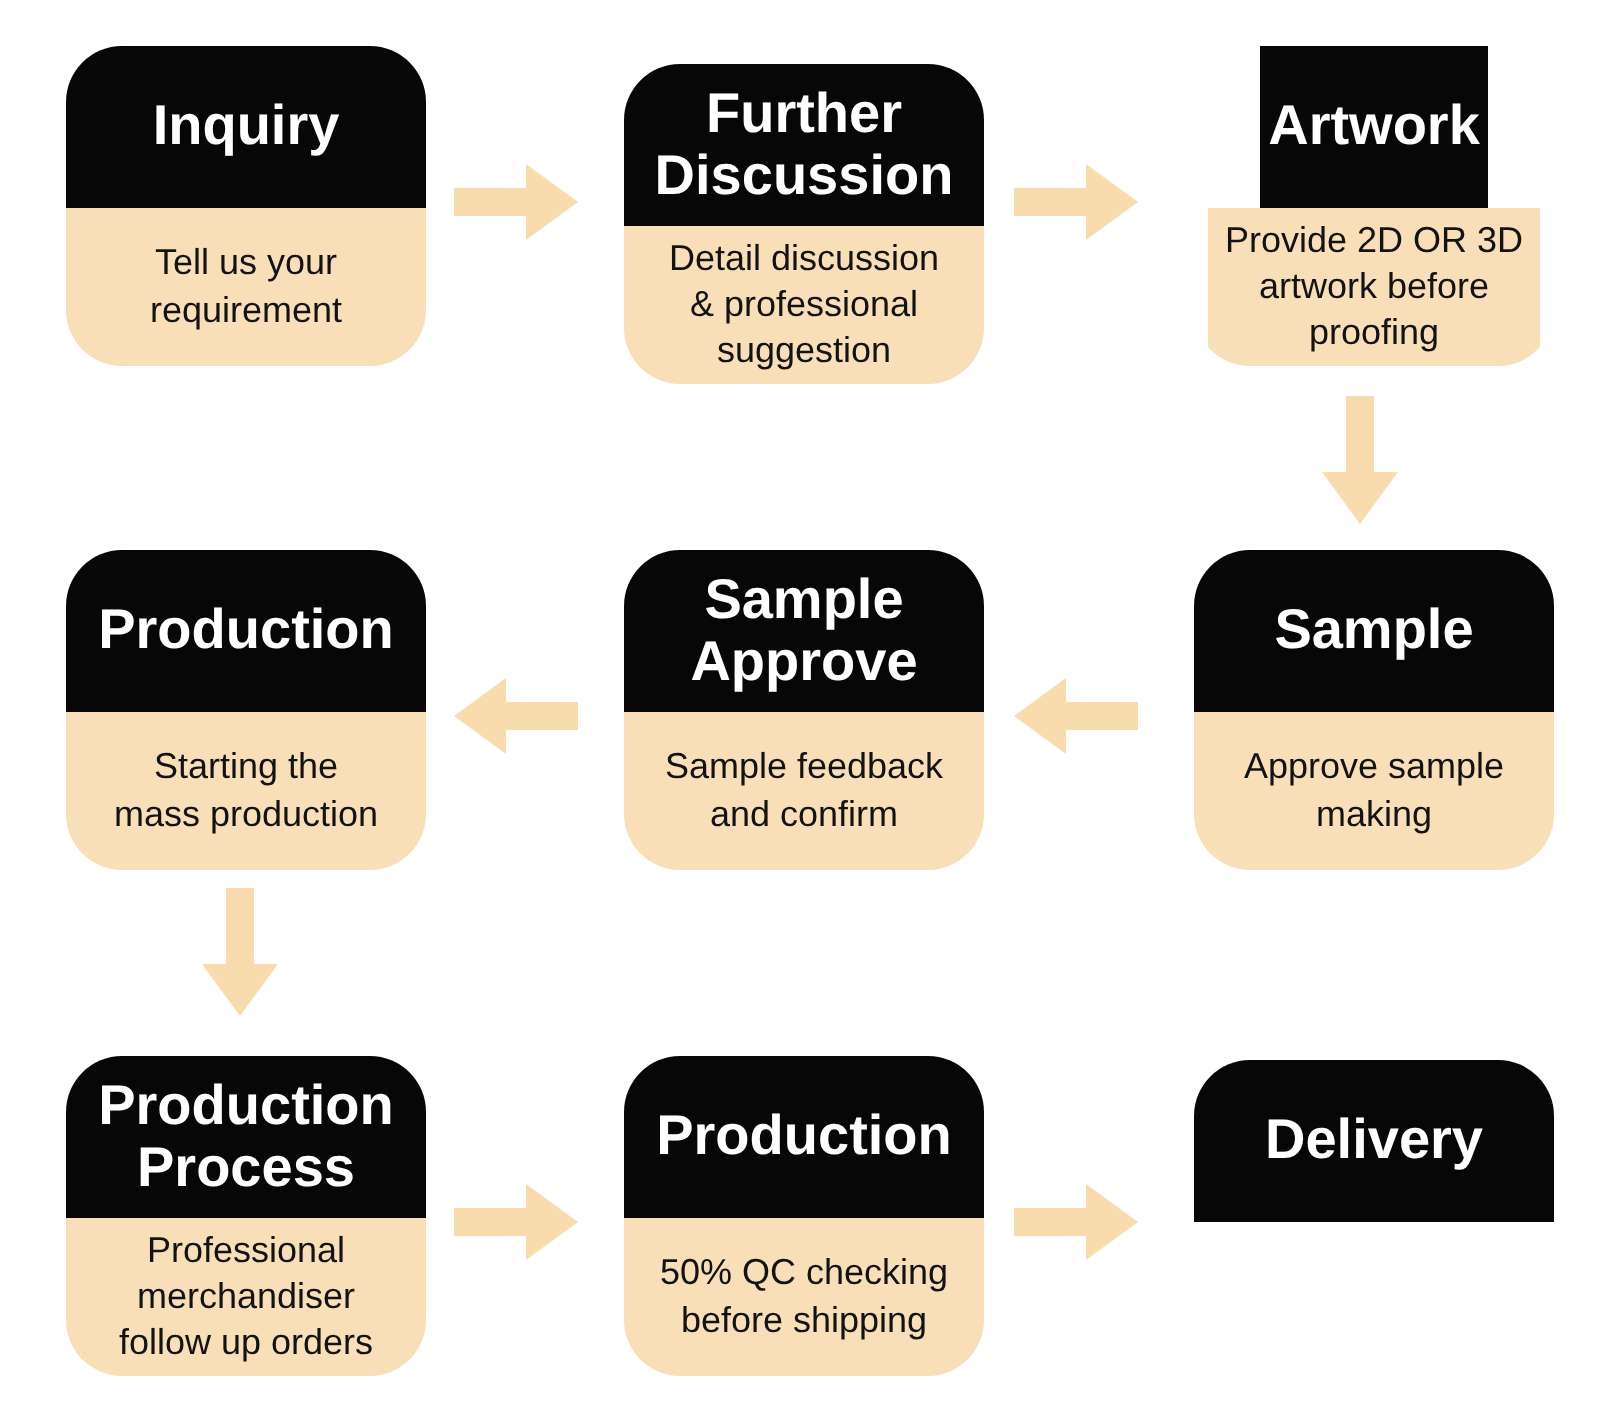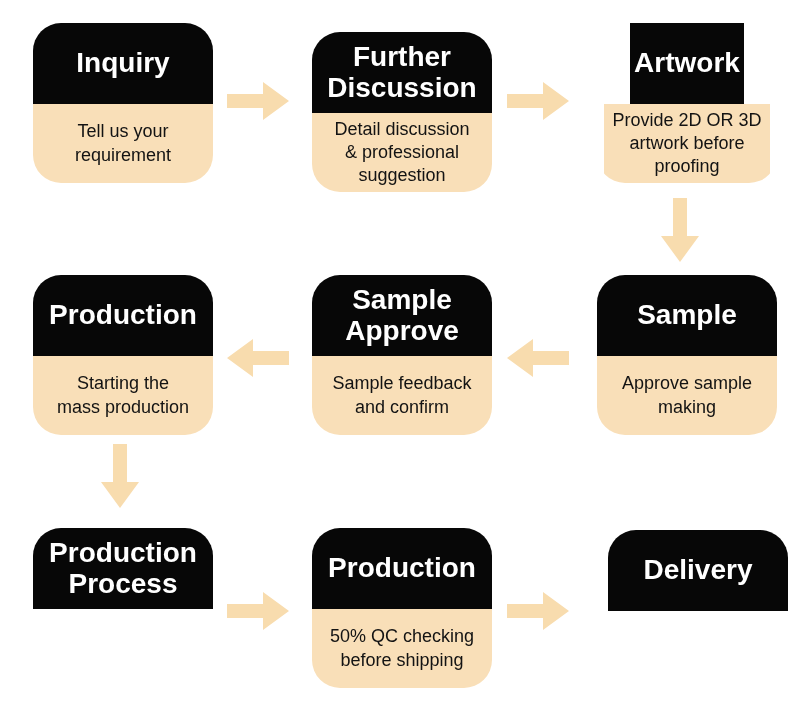--- a/index.html
+++ b/index.html
@@ -131,33 +131,38 @@
       <div class="card-desc">Approve sample
 making</div>
     </div>
   </div>
 
   <div class="card" style="left:33px; top:528px;">
     <div class="card-top">
       <div class="card-title">Production
 Process</div>
     </div>
+    <div class="card-bottom">
+      <div class="card-desc">Professional
+merchandiser
+follow up orders</div>
+    </div>
   </div>
 
   <div class="card" style="left:312px; top:528px;">
     <div class="card-top">
       <div class="card-title">Production</div>
     </div>
     <div class="card-bottom">
       <div class="card-desc">50% QC checking
 before shipping</div>
     </div>
   </div>
 
-  <div class="card" style="left:597px; top:530px;margin-left:11px;">
+  <div class="card" style="left:597px; top:530px;">
     <div class="card-top">
       <div class="card-title">Delivery</div>
     </div>
   </div>
 
   <span class="arrow" style="left:227px; top:82px;">
     <svg width="62" height="38" viewBox="0 0 62 38">
       <polygon points="0,12 36,12 36,0 62,19 36,38 36,26 0,26" fill="#f8dcae"></polygon>
     </svg>
   </span>

